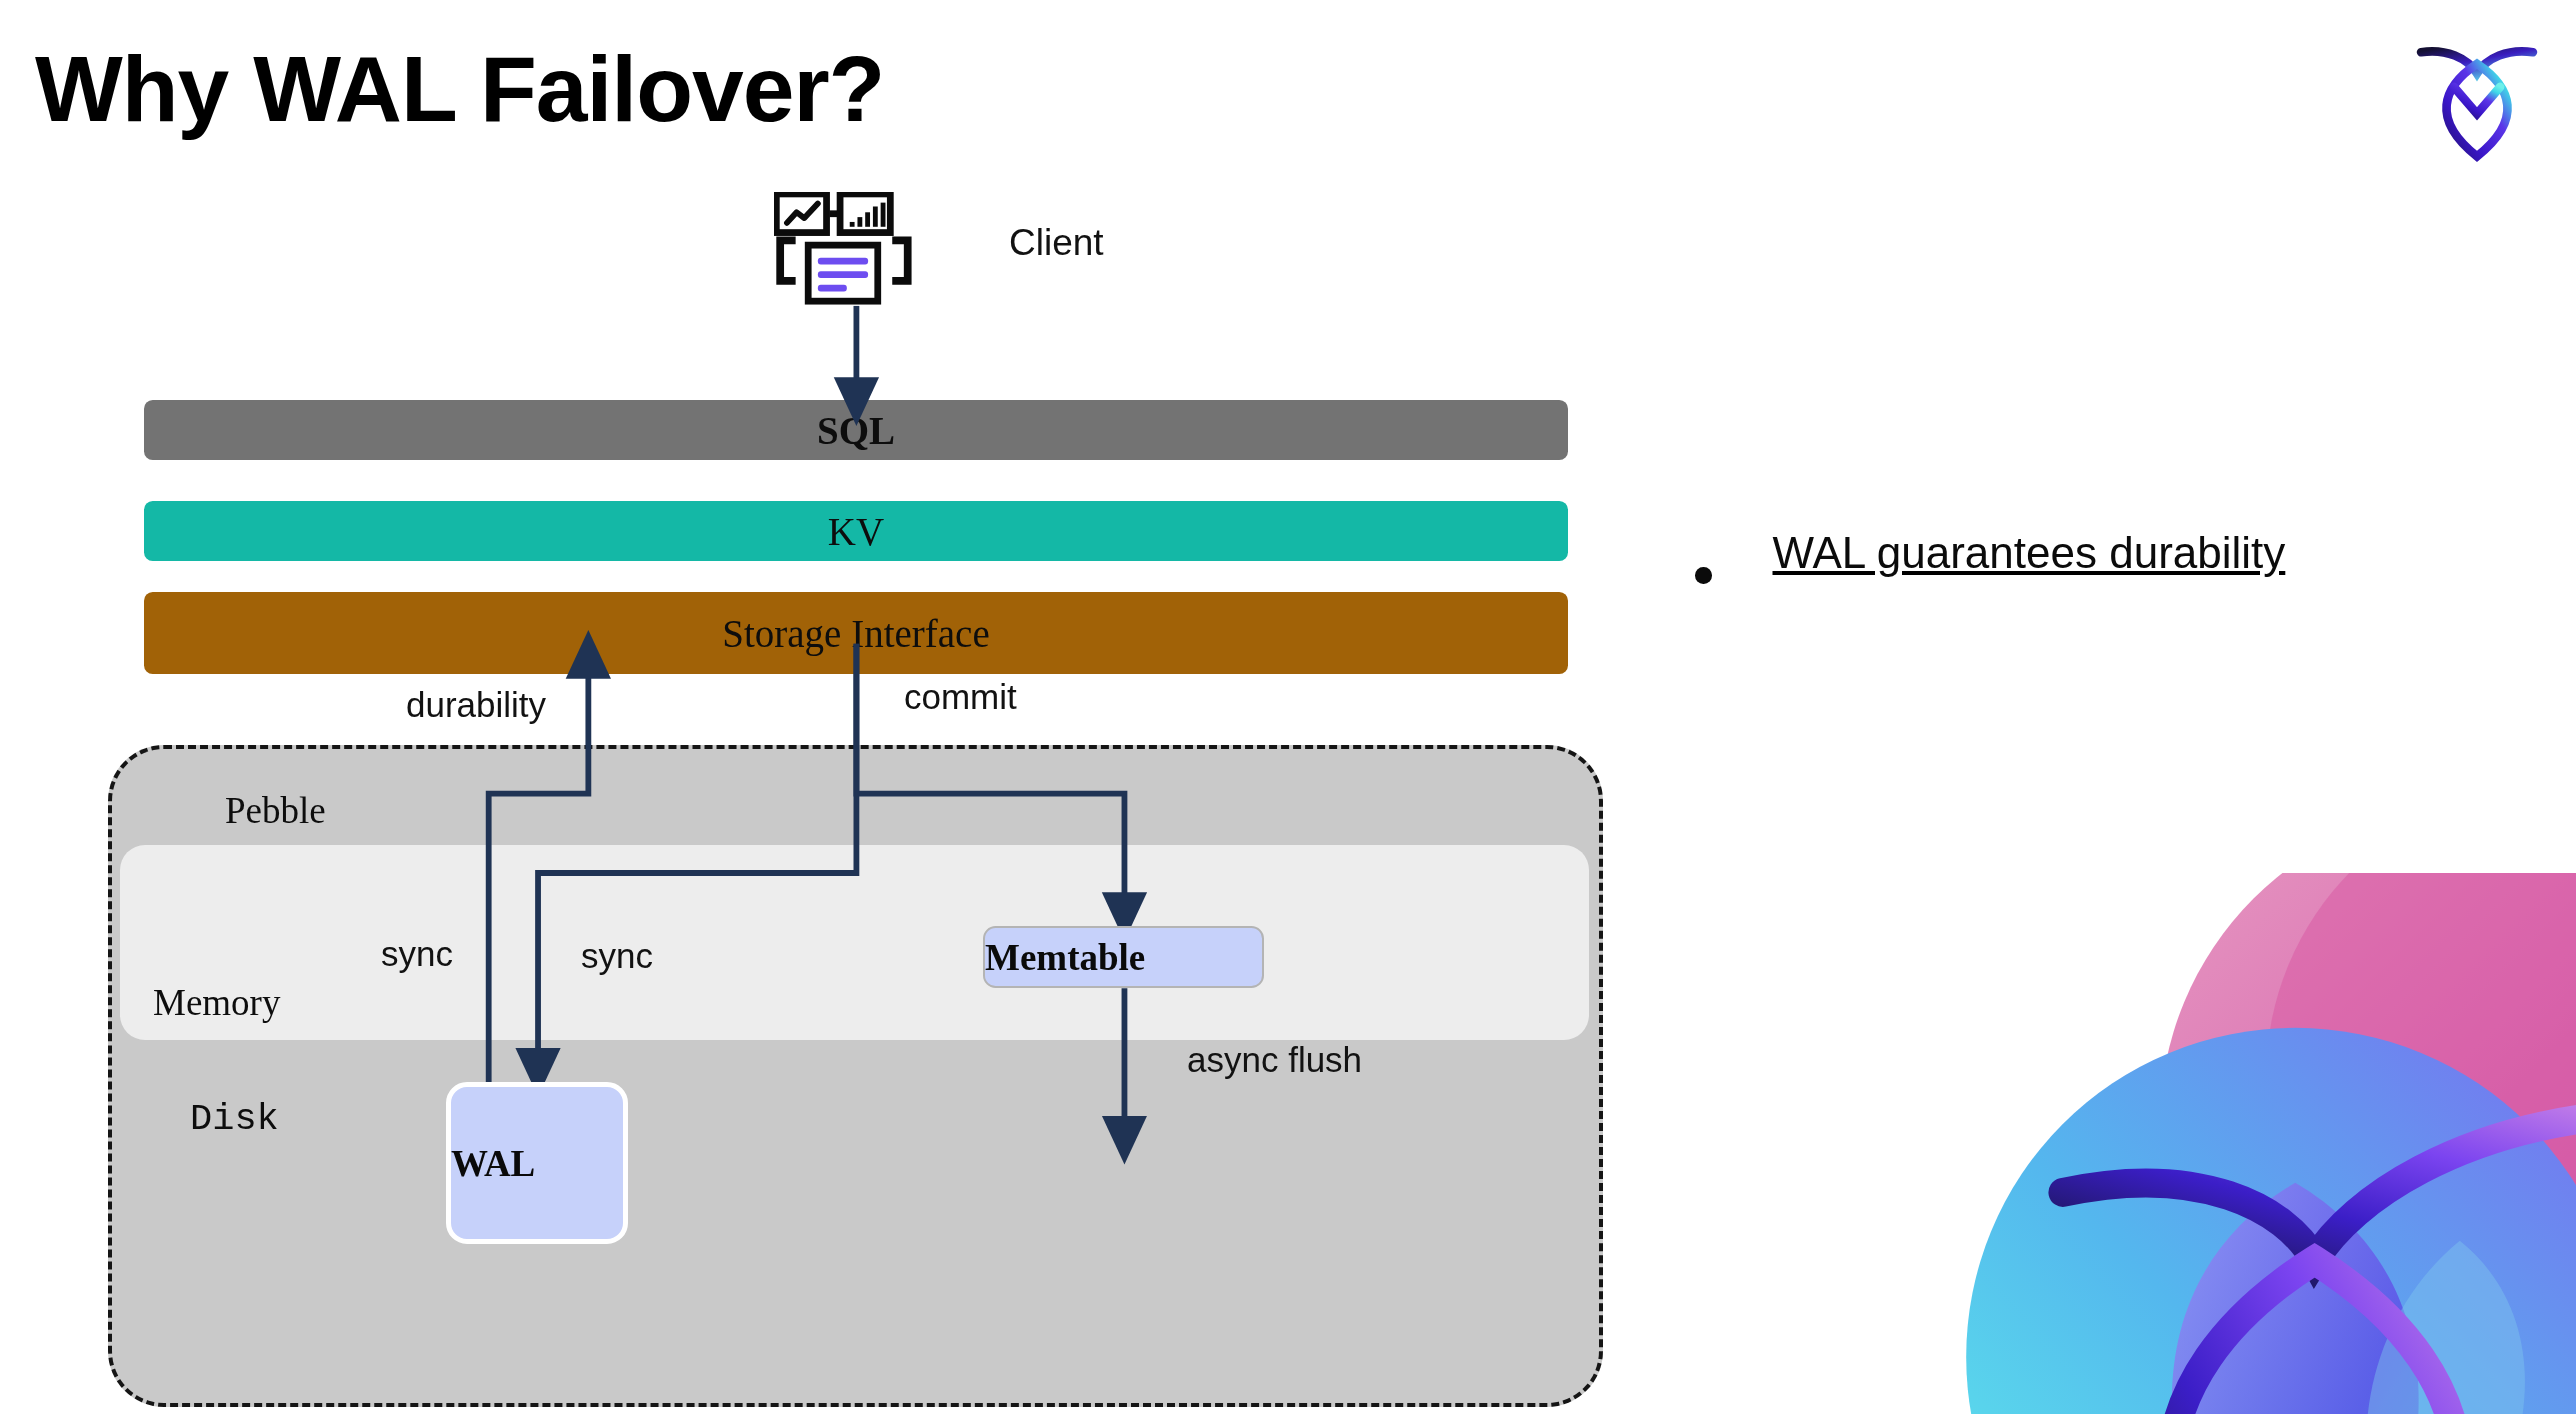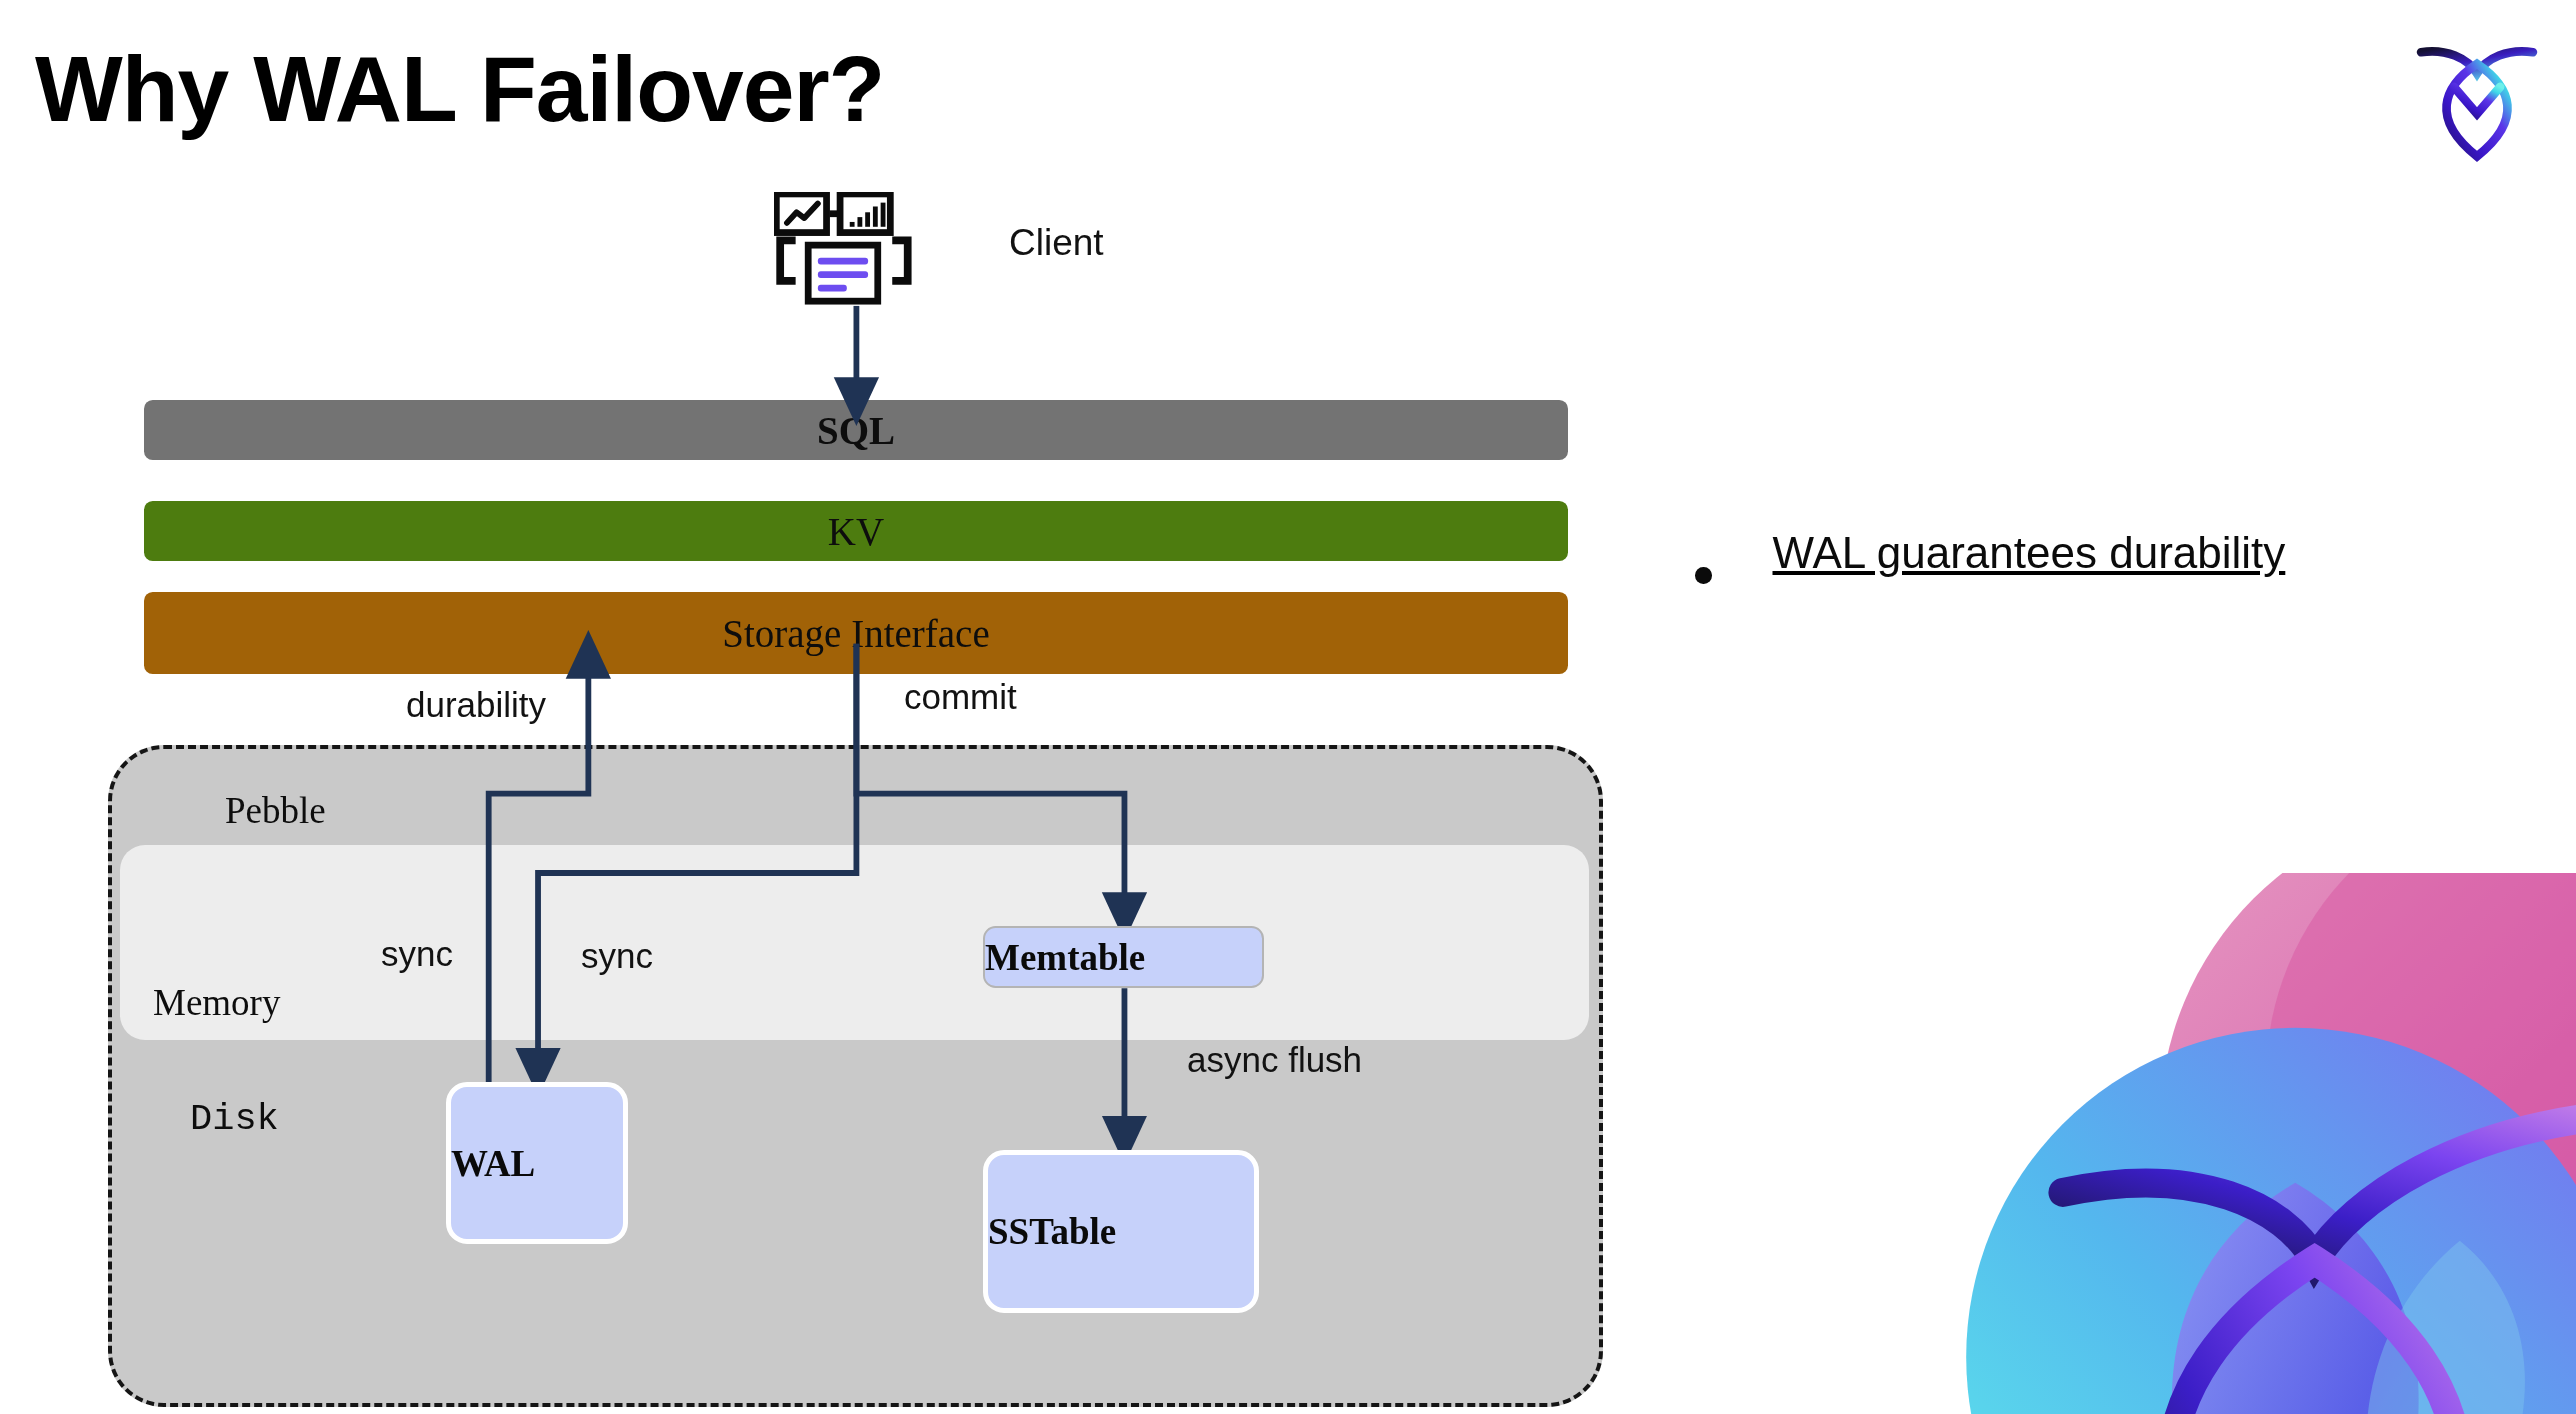--- a/index.html
+++ b/index.html
@@ -82,21 +82,21 @@
     border-radius: 8.7px;
     display: flex;
     align-items: center;
     justify-content: center;
     font-family: "Liberation Serif", serif;
     font-size: 39px;
     color: #0d0d0d;
     box-sizing: border-box;
   }
   #layer-sql { top: 400px; background: #737373; font-weight: bold; }
-  #layer-kv  { top: 501px; background: #4d7c0f; }
+  #layer-kv  { top: 501px; background: #14b8a6; }
   #layer-si  { top: 592px; height: 82px; background: #a16207; }
 
   
   #pebble-container {
     position: absolute;
     left: 108px;
     top: 745px;
     width: 1495px;
     height: 662px;
     background: #C9C9C9;
@@ -353,23 +353,20 @@
   <div class="edge-label" id="label-sync-left">sync</div>
   <div class="edge-label" id="label-sync-right">sync</div>
   <div class="edge-label" id="label-asyncflush">async flush</div>
 
   <div class="node-box" id="node-memtable">
     <span>Memtable</span>
   </div>
   <div class="node-box" id="node-wal">
     <span>WAL</span>
   </div>
-  <div class="node-box" id="node-sstable">
-    <span>SSTable</span>
-  </div>
 
   <div id="bullets-panel">
     <div class="bullet-row">
       <div class="bullet-dot"></div>
       <div class="bullet-text">WAL guarantees durability</div>
     </div>
   </div>
 
 </div>
 

